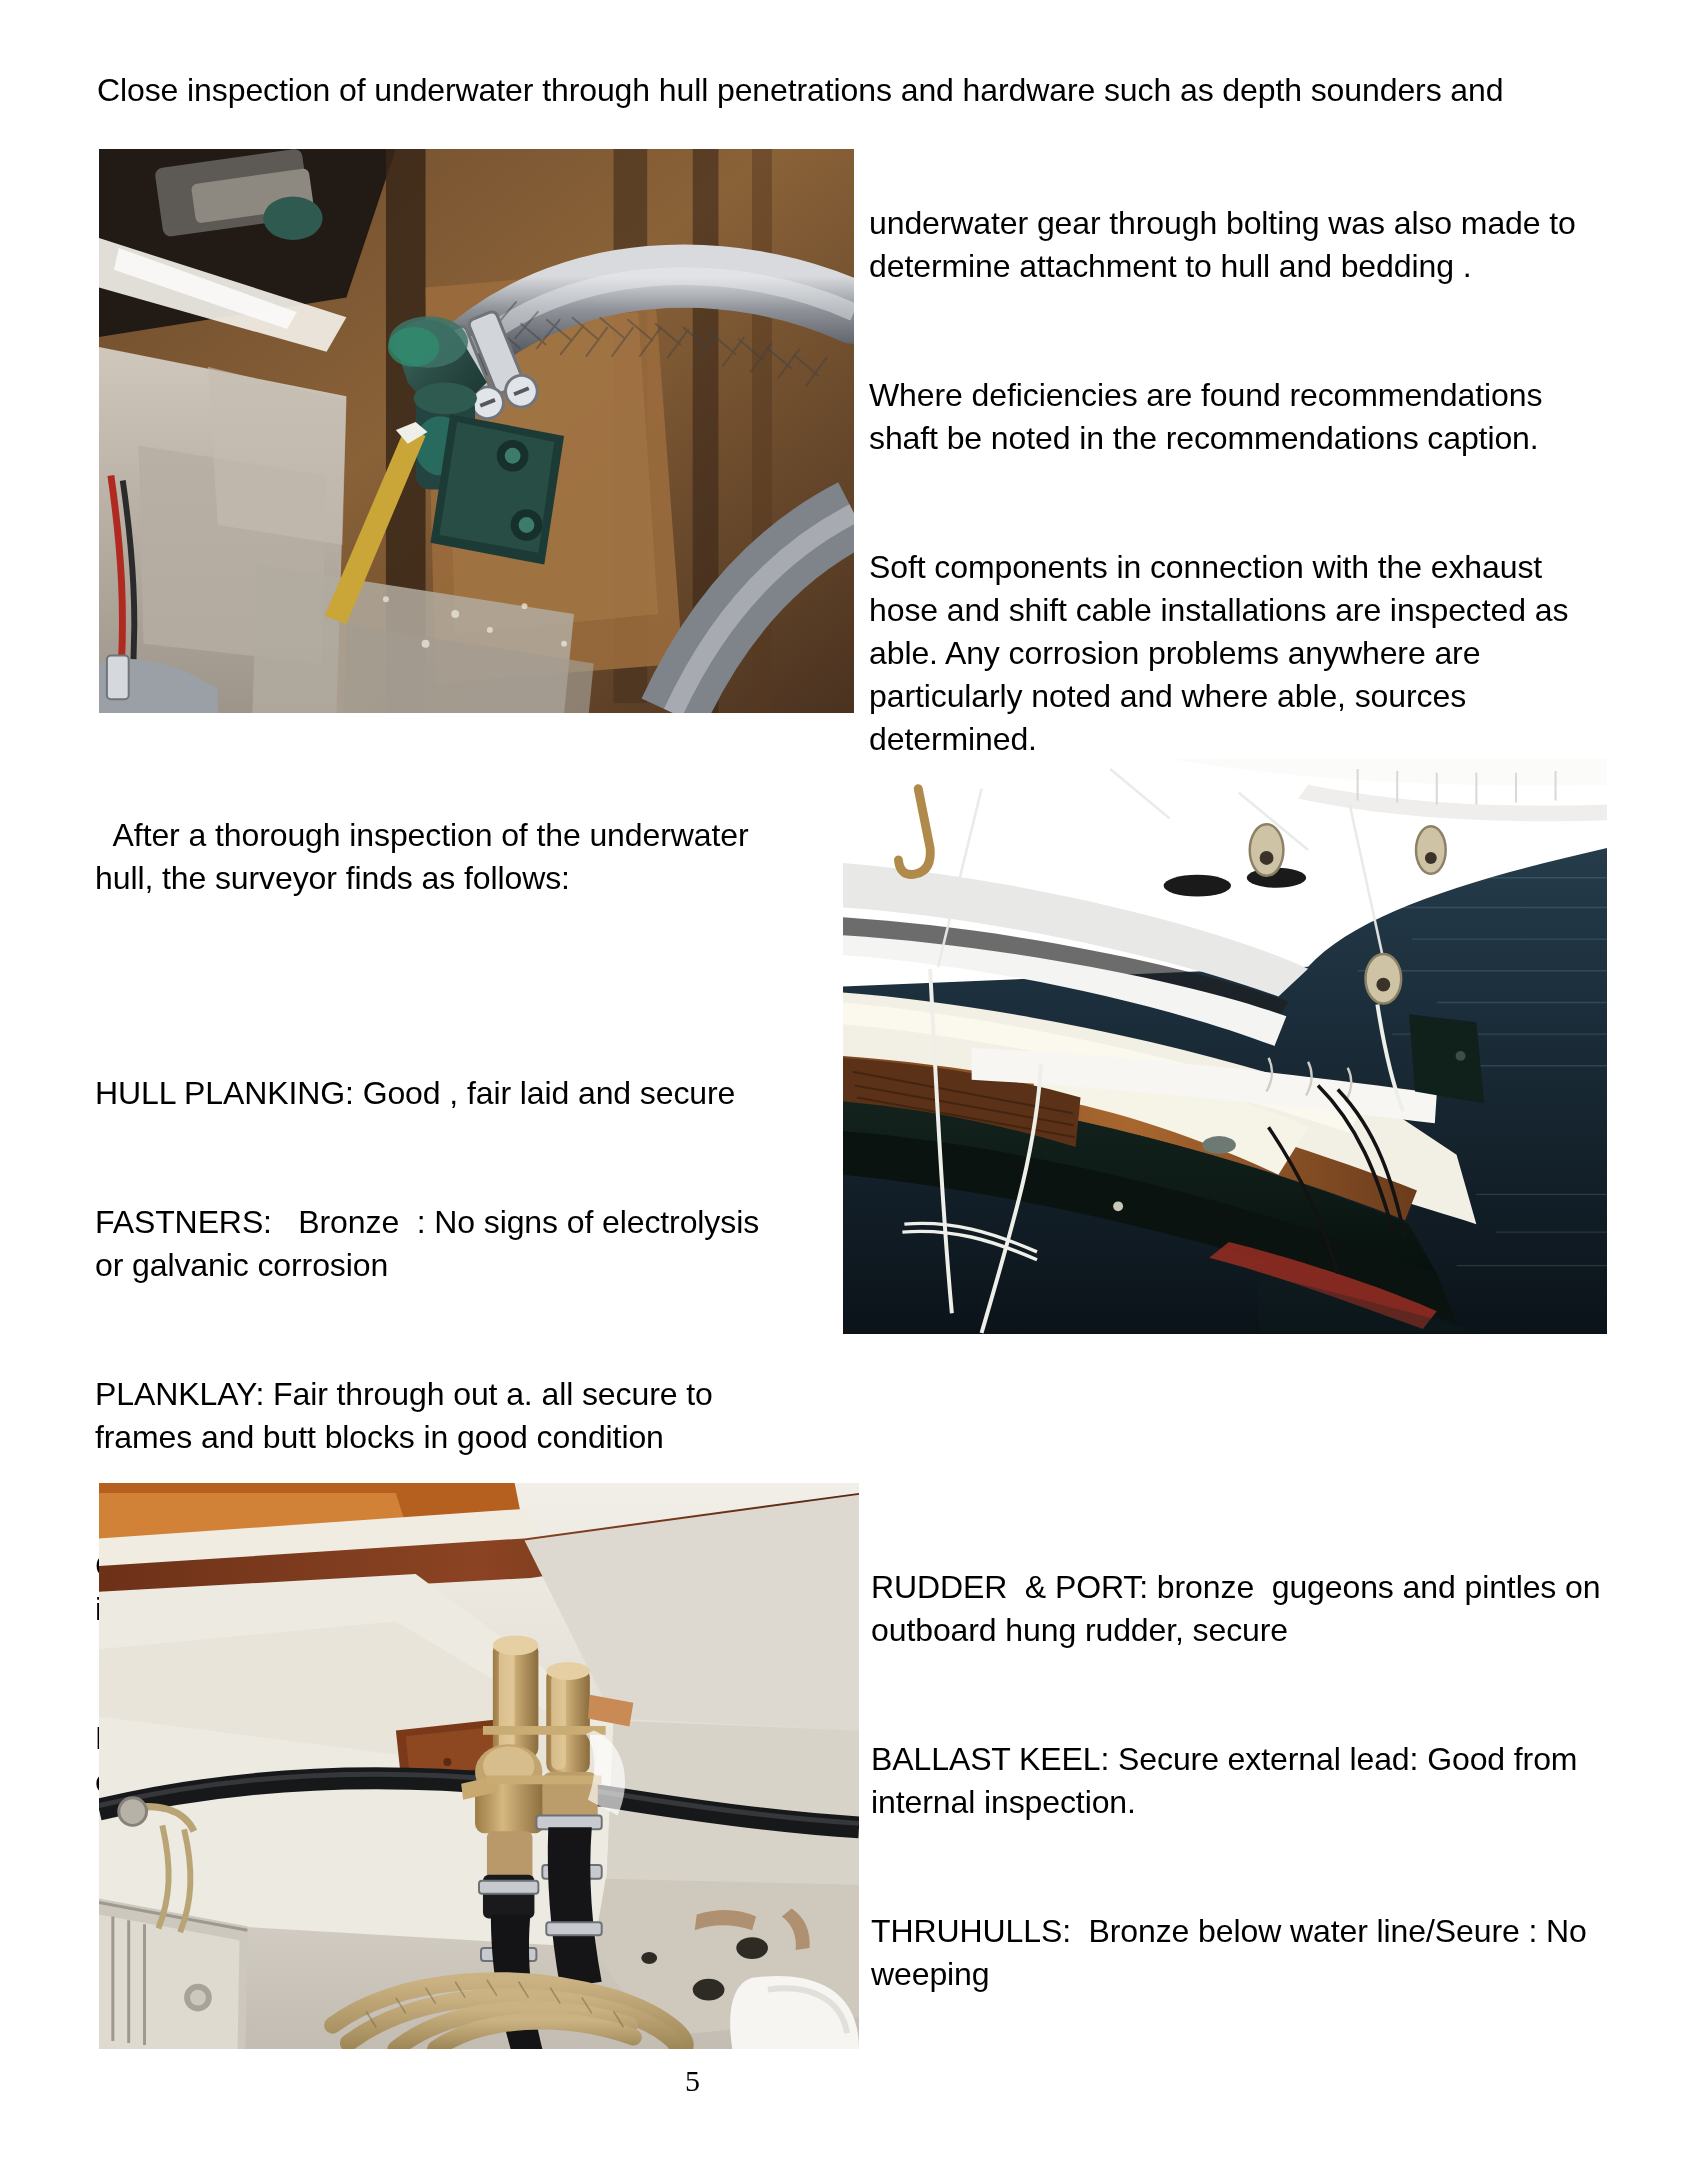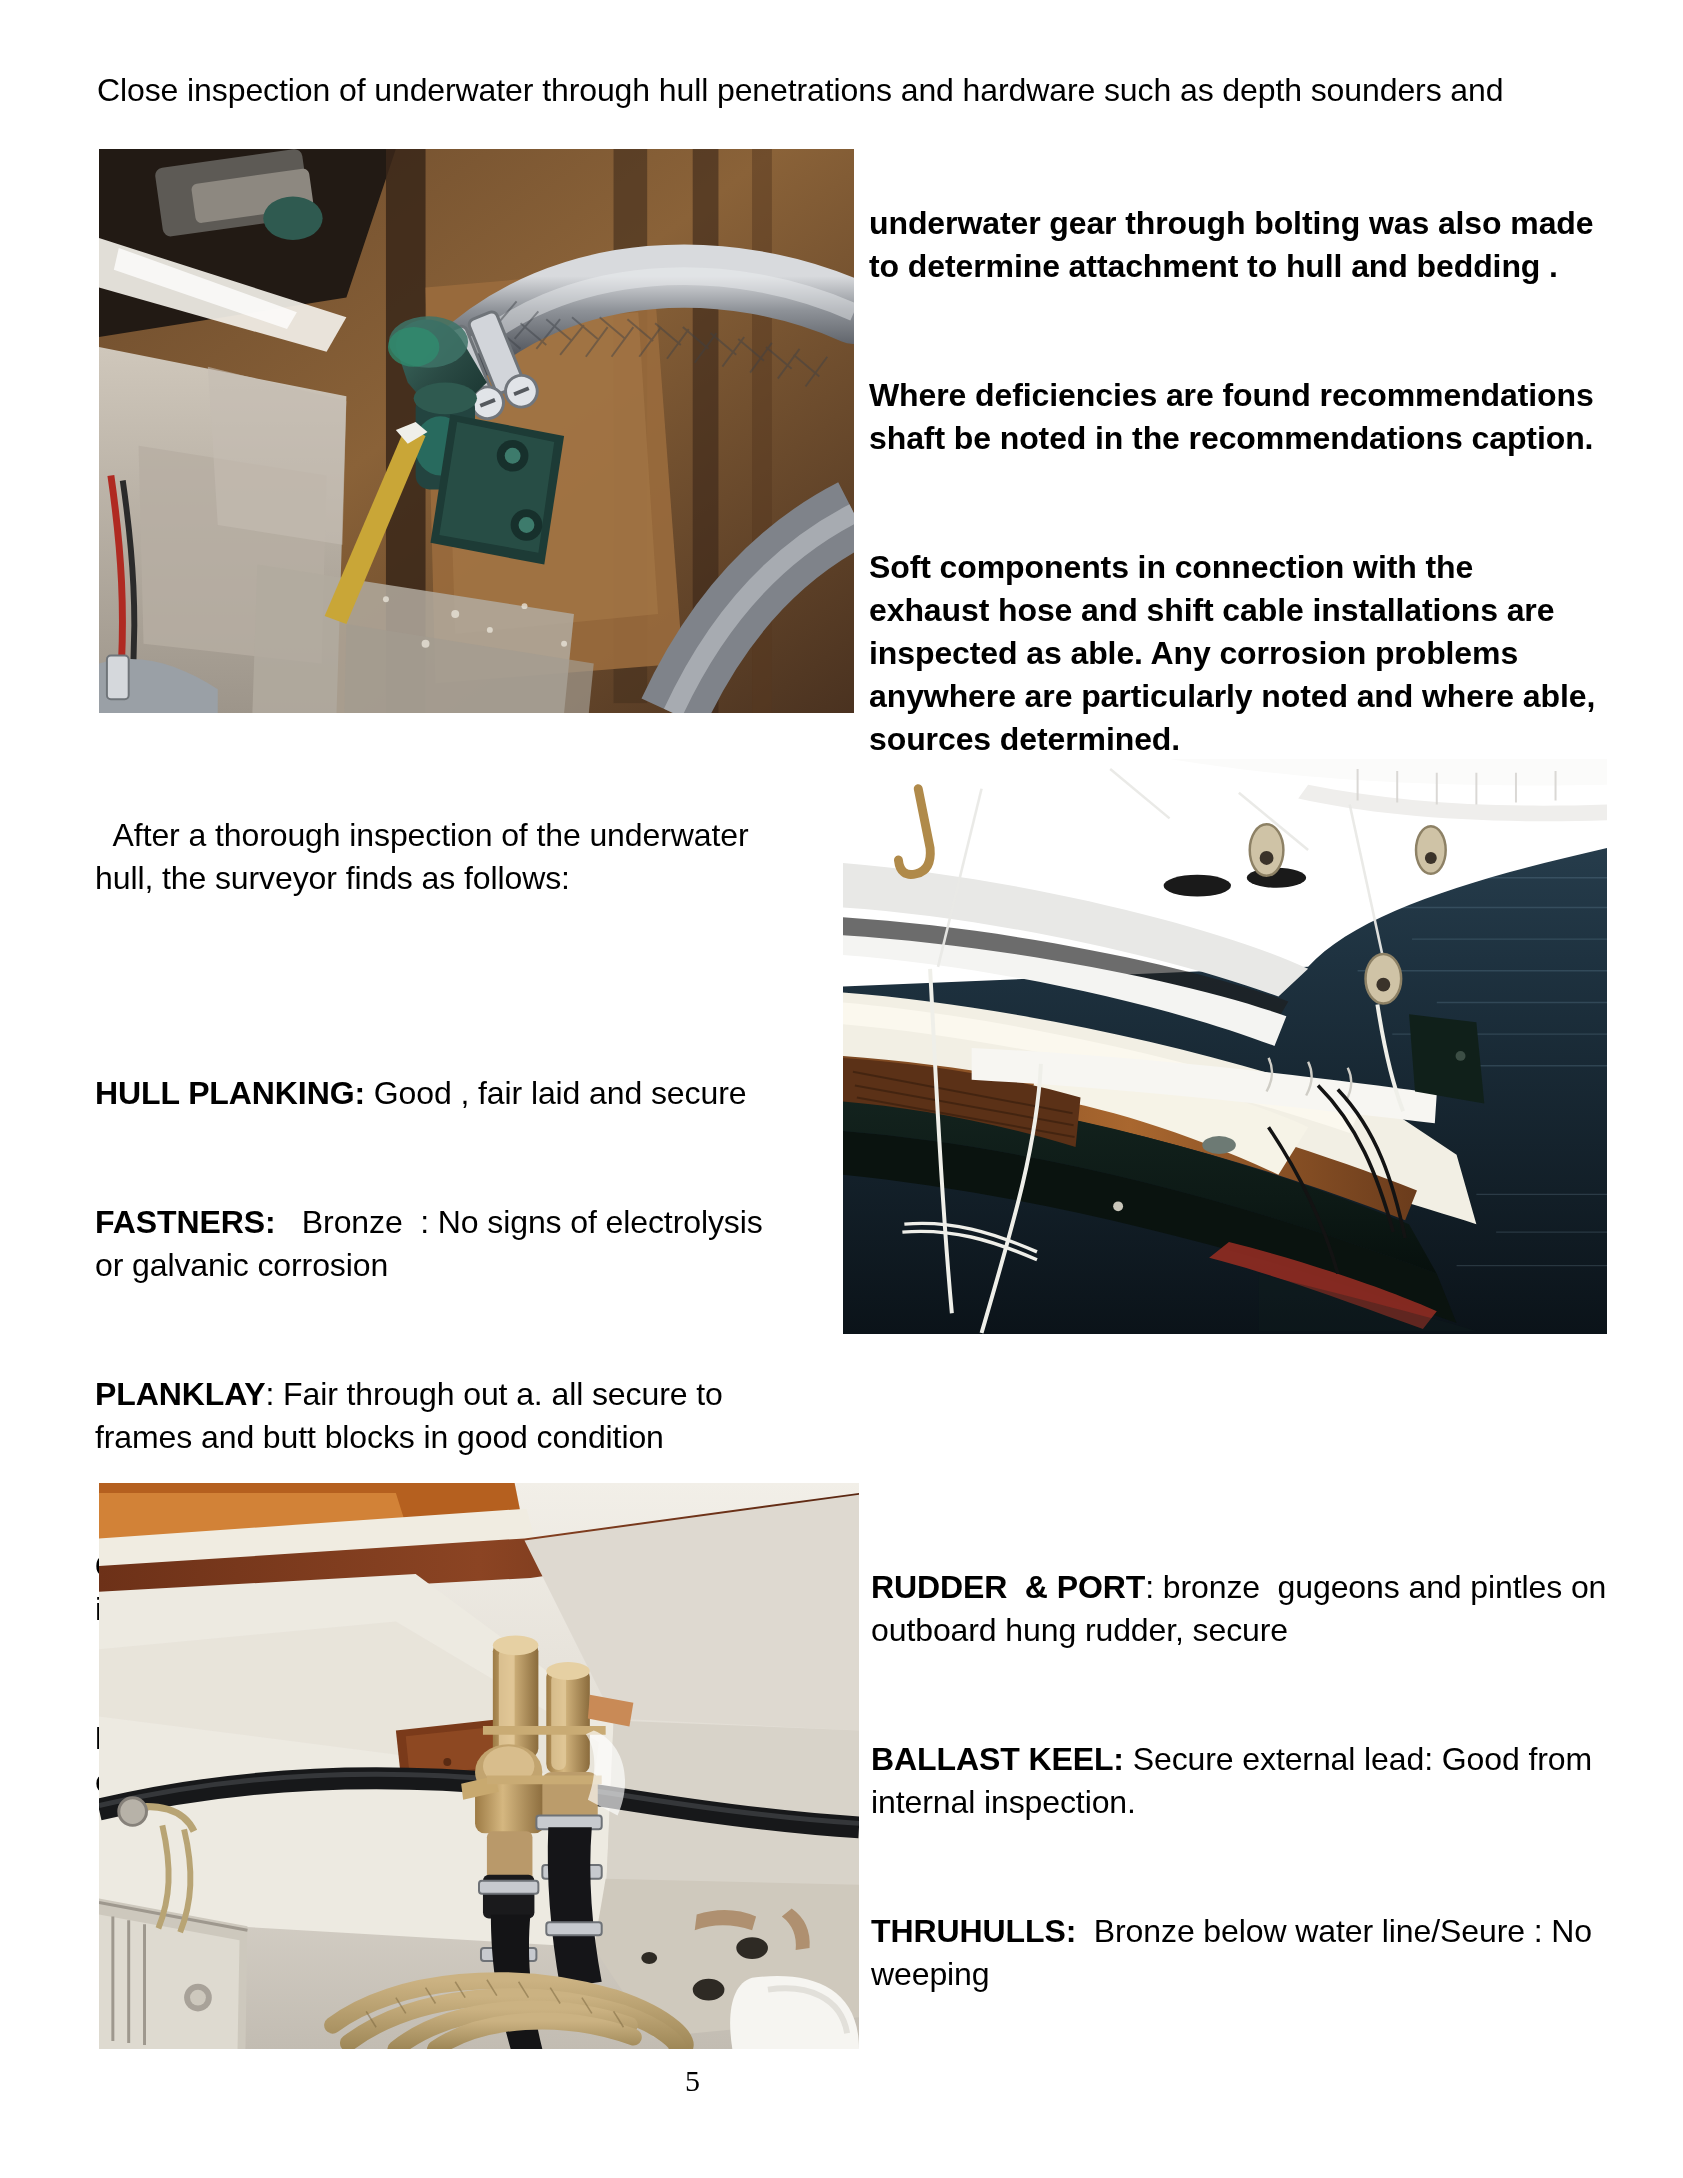--- a/index.html
+++ b/index.html
@@ -27,33 +27,32 @@
 
   
   .text-block {
     position: absolute;
     font-size: 32px;
     line-height: 43px;
     letter-spacing: -0.1px;
     color: #000;
     white-space: pre-wrap;
   }
-  .lbl { font-weight: bold; }
+  .lbl { font-weight: normal; }
 
   .intro-line {
     left: 97px;
     top: 69px;
     width: 1495px;
   }
 
   .col-right-top {
     left: 869px;
     top: 116px;
     width: 733px;
-    font-weight: bold;
   }
 
   .col-left-mid {
     left: 95px;
     top: 728px;
     width: 693px;
   }
 
   .col-right-bottom {
     left: 871px;

